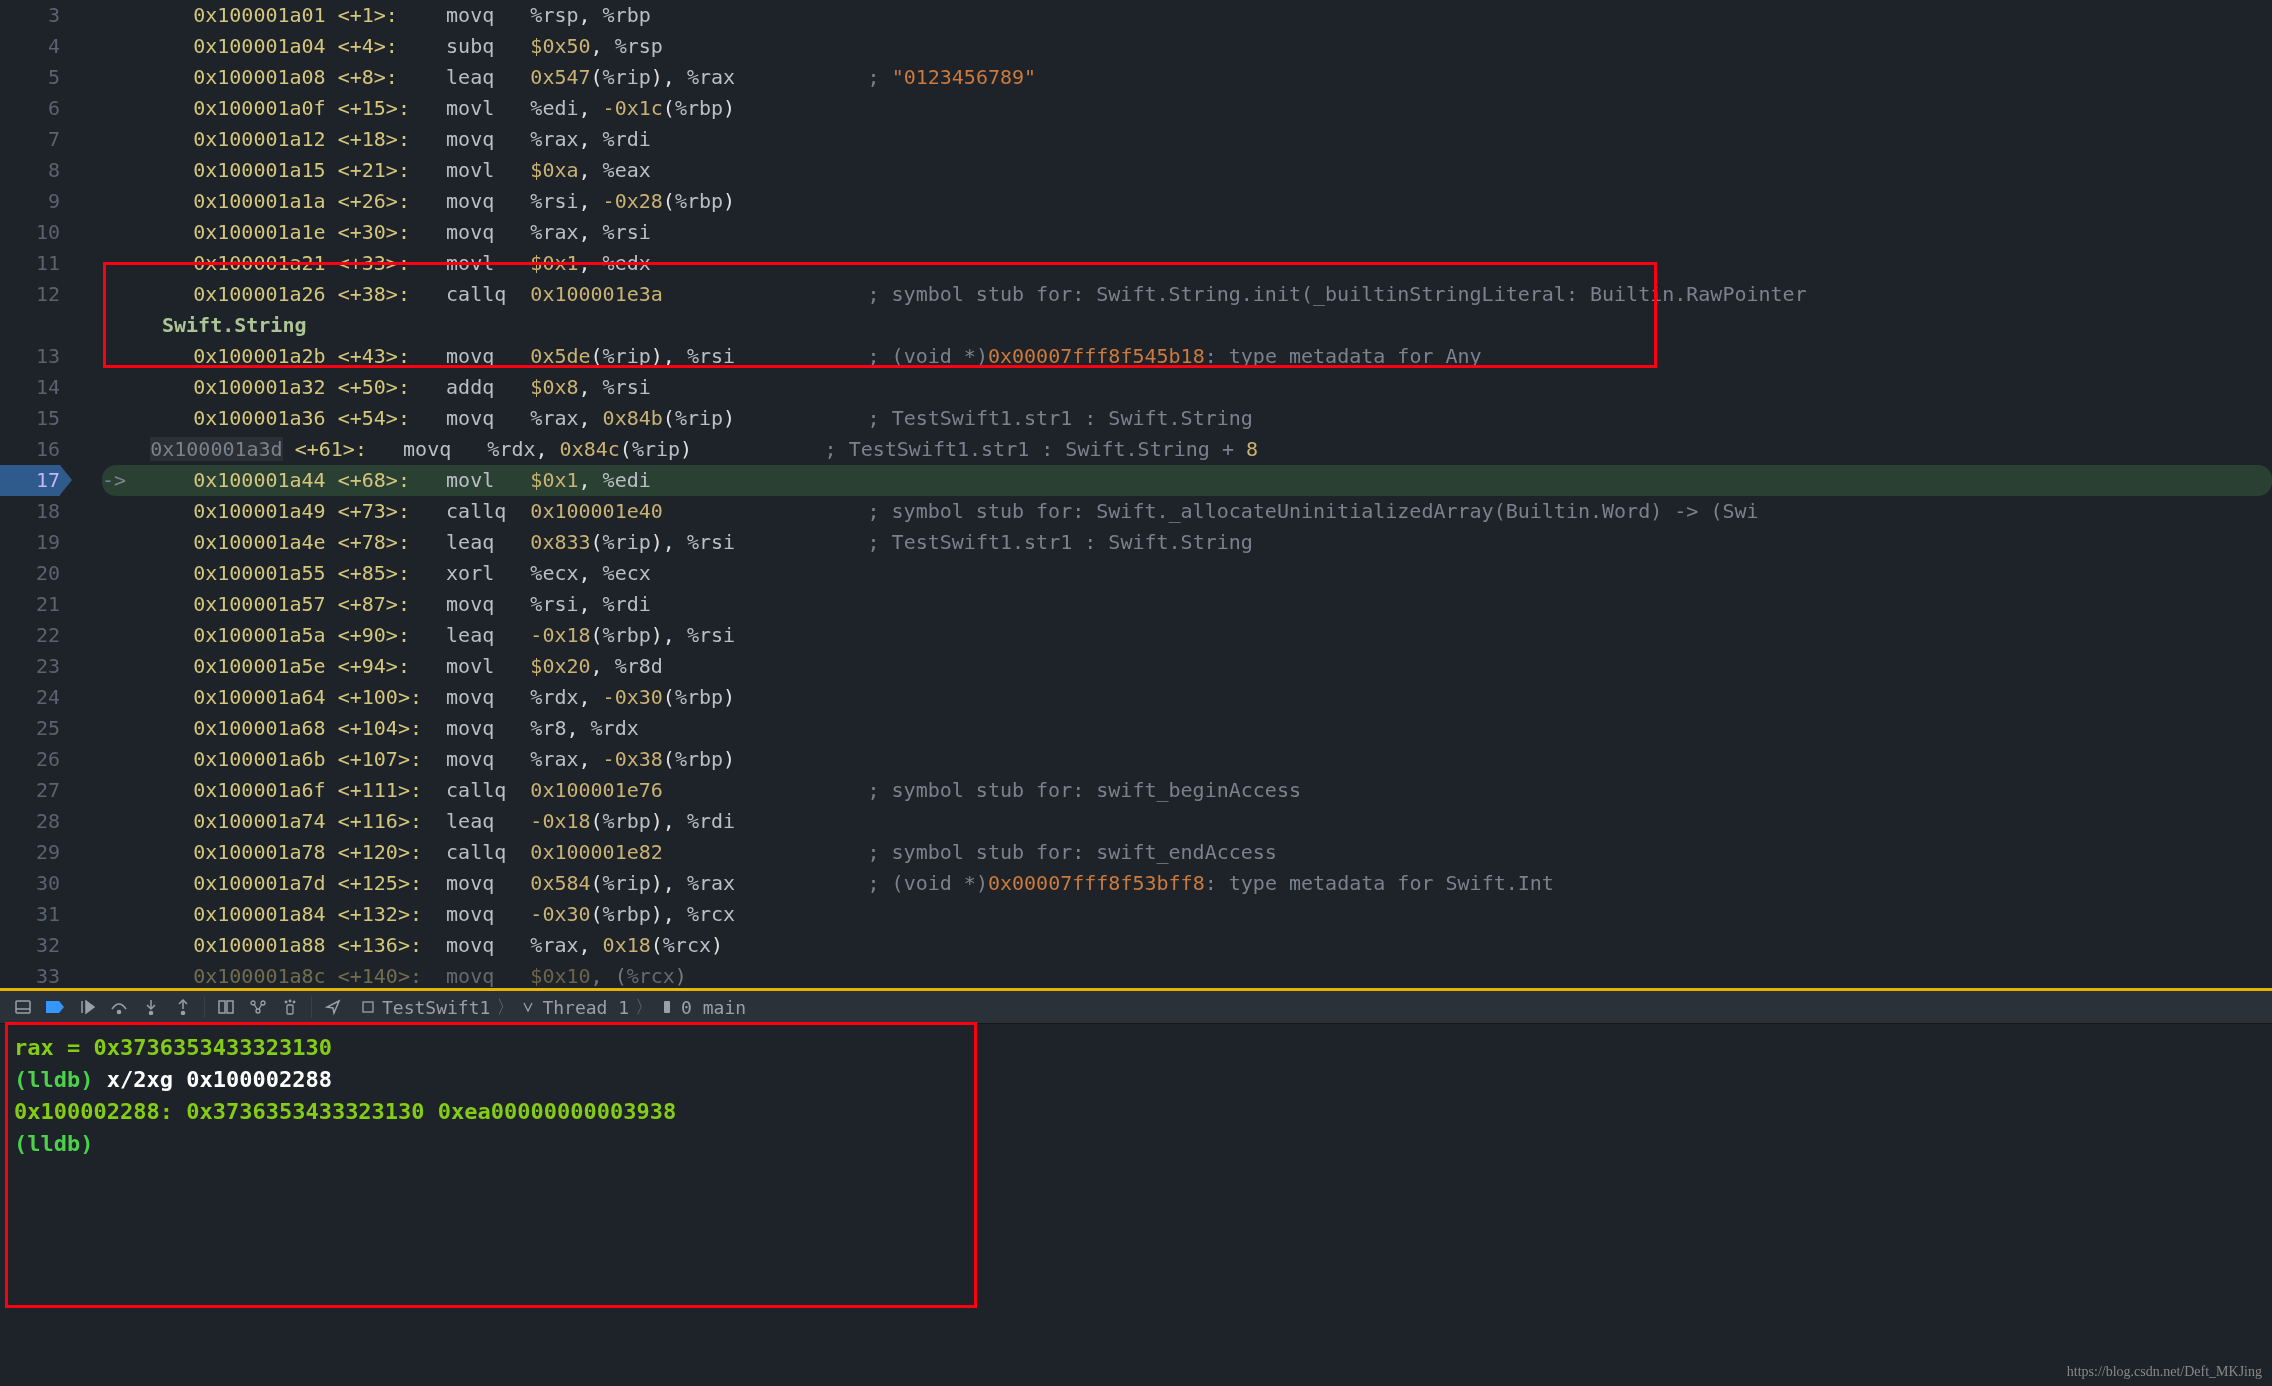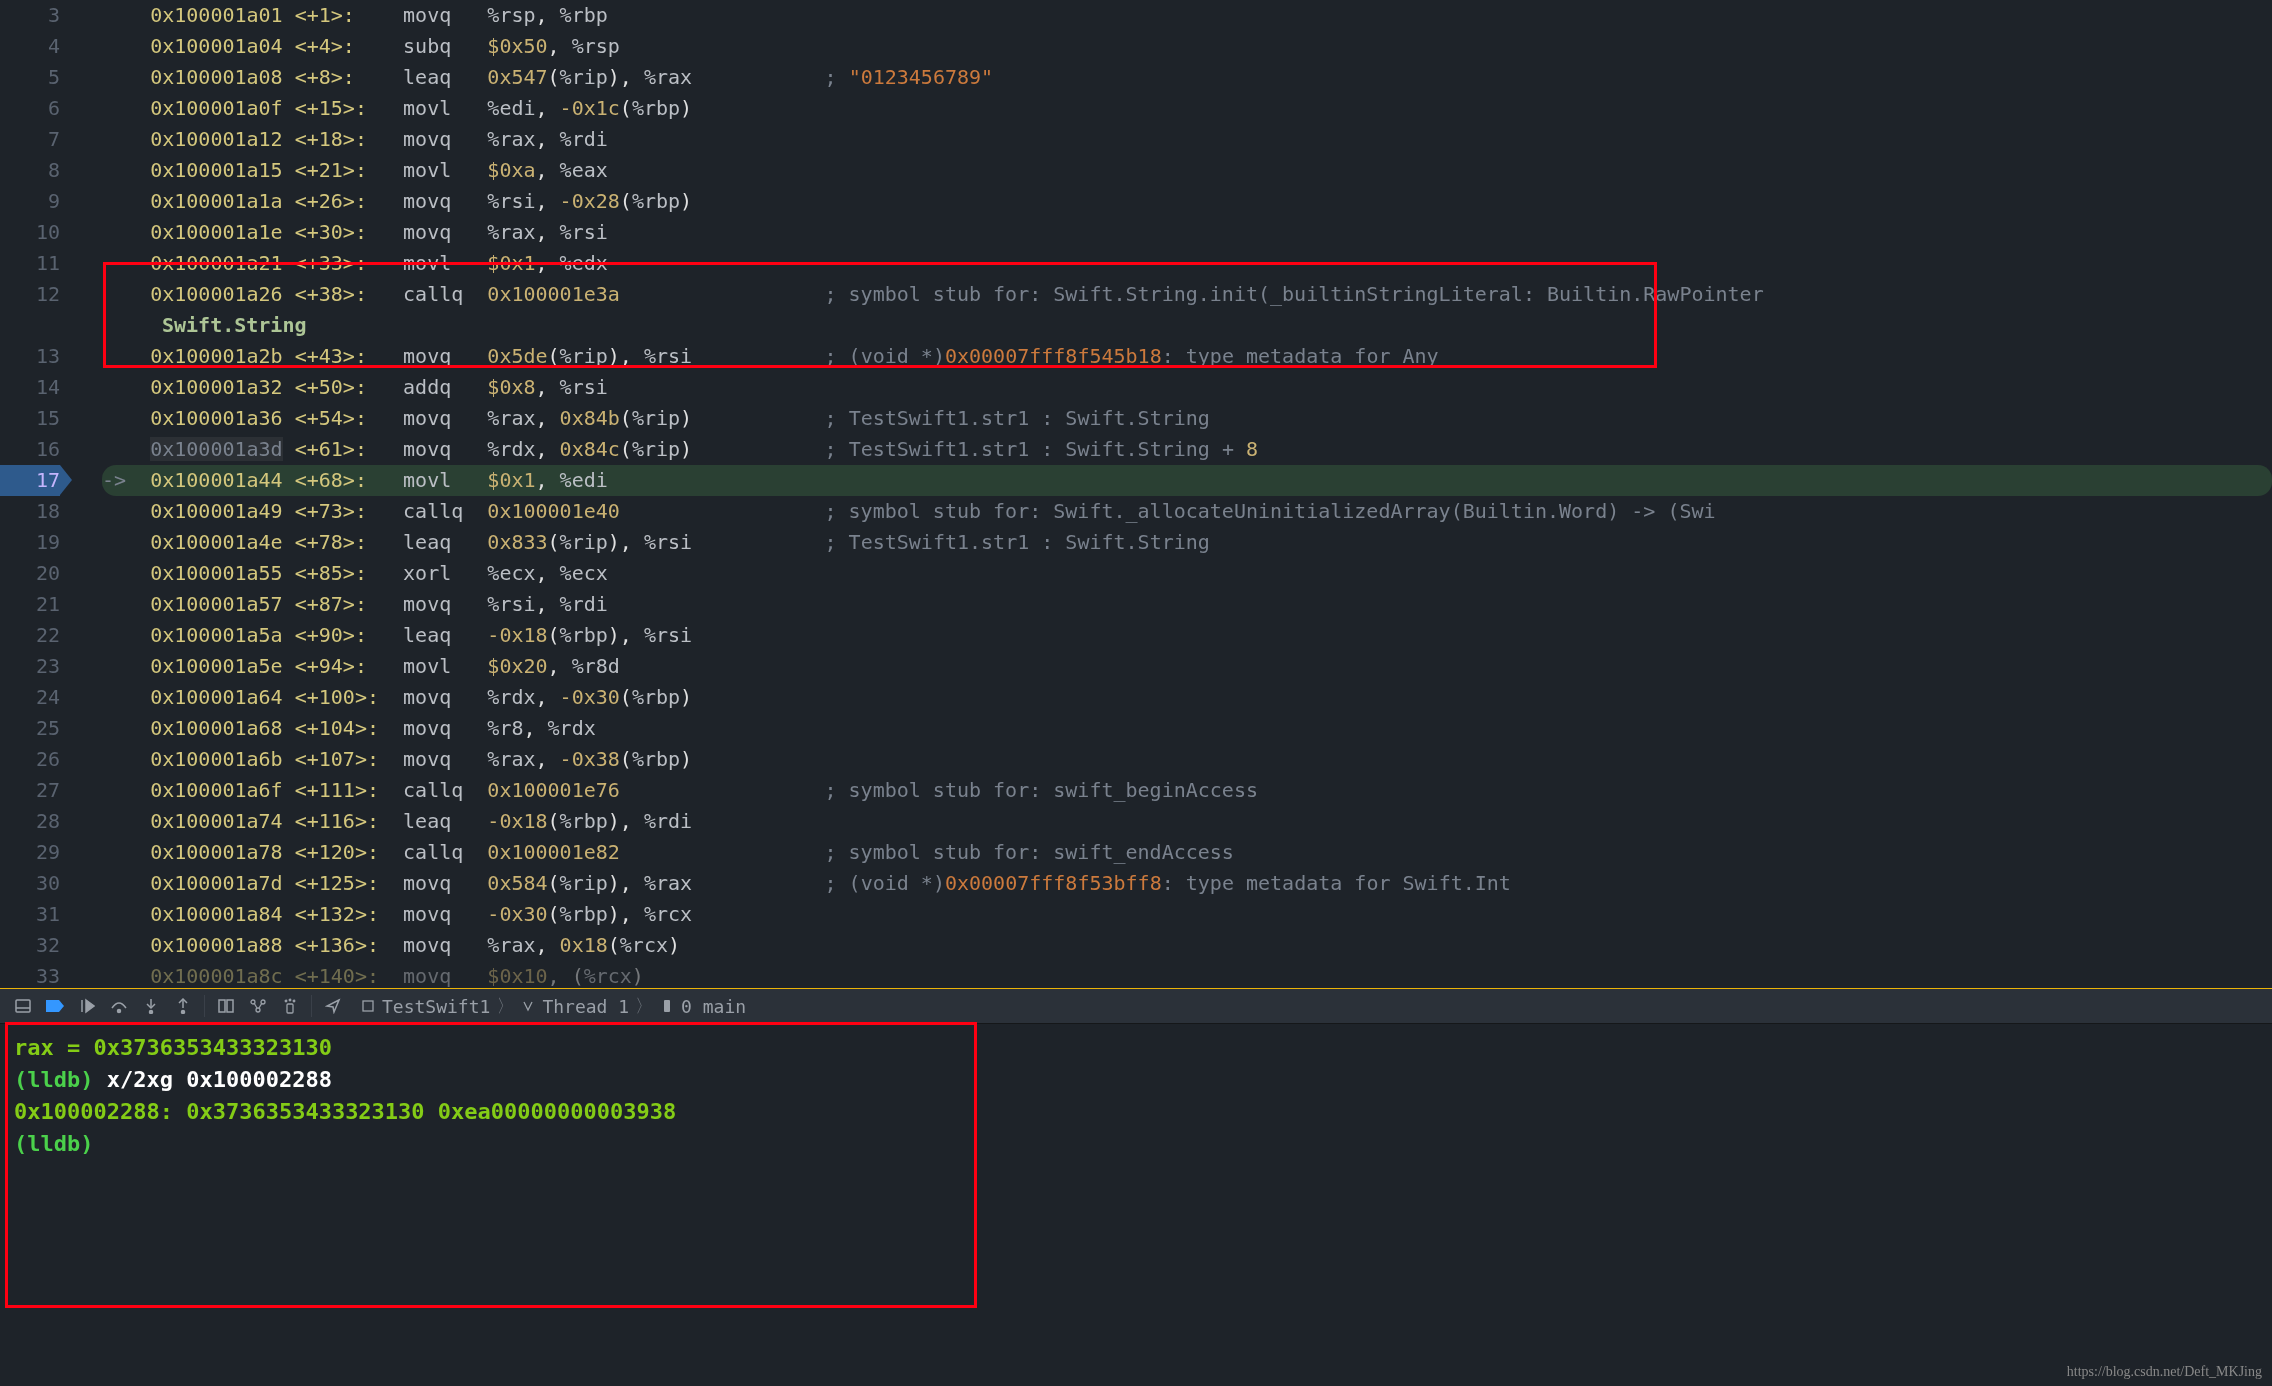--- a/index.html
+++ b/index.html
@@ -30,21 +30,21 @@
 .gutter .num { height: 31px; line-height: 31px; }
 .gutter .num.current { color: #c4b5fd; background: #2e5a8c; position: relative; }
 .gutter .num.current::after {
   content:""; position:absolute; right:-12px; top:0; width:0; height:0;
   border-top:15.5px solid transparent; border-bottom:15.5px solid transparent;
   border-left:12px solid #2e5a8c;
 }
 .code { flex: 1; padding-left: 24px; overflow: hidden; }
 .line { height: 31px; line-height: 31px; white-space: pre; }
 .line.current { background: #2a4033; border-radius: 14px; }
-.addr { color: #d4c77d; }
+.addr { color: #d4c77d; margin-left: 43px; }
 .off  { color: #d4c77d; }
 .instr { color: #bbbfc5; }
 .reg  { color: #bbbfc5; }
 .num-lit { color: #cab273; }
 .comment { color: #7a828e; }
 .orange { color: #cc7a3d; }
 .grey-addr { color: #7a828e; background: rgba(128,128,128,0.15); }
 .indent { color: #adc596; padding-left: 60px; font-weight: bold;}
 .redbox1 {
   position: absolute;
@@ -60,21 +60,21 @@
   border: 3px solid #ff0012;
   pointer-events: none;
 }
 .toolbar {
   height: 36px;
   background: #2b3139;
   display: flex;
   align-items: center;
   padding: 0 8px;
   gap: 2px;
-  border-top: 1px solid #eab308;
+  border-top: 3px solid #eab308;
   border-bottom: 1px solid #151719;
 }
 .tb-btn {
   width: 30px; height: 30px;
   display:flex; align-items:center; justify-content:center;
   color: #9aa0a8; cursor:pointer;
 }
 .tb-btn.active { color: #3497ff; }
 .tb-sep { width: 1px; height: 22px; background: #3a4049; margin: 0 4px; }
 .breadcrumb { display:flex; align-items:center; gap:6px; color:#9aa0a8; font-size:18px; margin-left:10px;}

